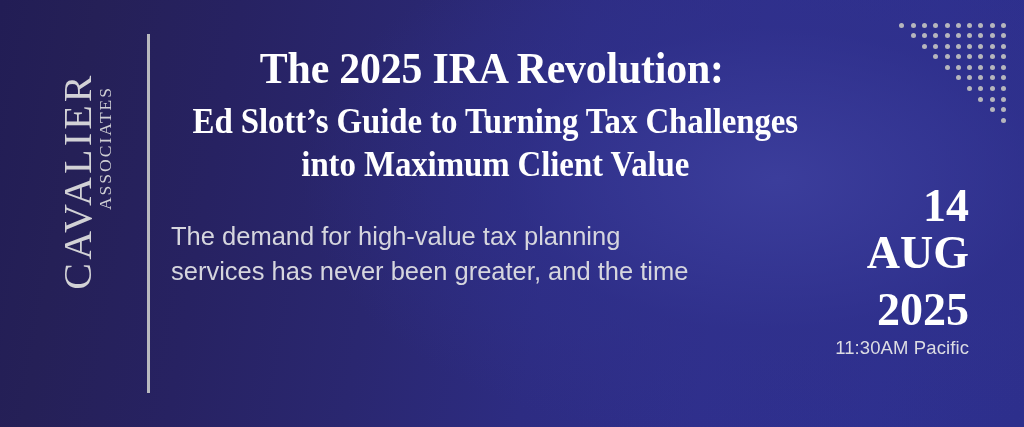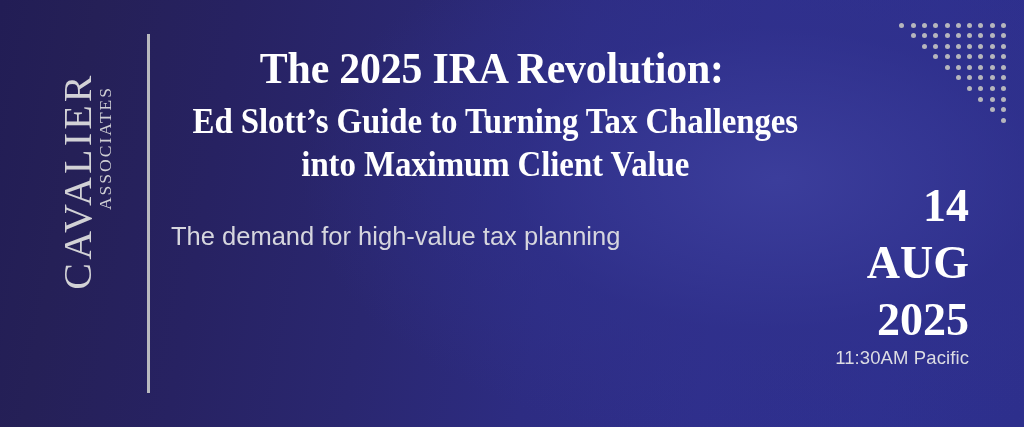--- a/index.html
+++ b/index.html
@@ -169,21 +169,21 @@
   #date-block .date-day,
   #date-block .date-month,
   #date-block .date-year {
     display: block;
     font-family: "Liberation Serif", "DejaVu Serif", serif;
     font-weight: 700;
     line-height: 0.96;
     letter-spacing: 0px;
   }
   #date-block .date-day   { font-size: 46px; }
-  #date-block .date-month { font-size: 46px; margin-top: 13px; }
+  #date-block .date-month { font-size: 46px; margin-top: 3px; }
   #date-block .date-year  { font-size: 46px; margin-top: 13px; }
   #date-block .event-time {
     display: block;
     margin-top: 5px;
     font-size: 18.5px;
     color: #dcdce3;
     font-weight: 400;
     letter-spacing: 0.1px;
   }
 </style>
@@ -282,20 +282,21 @@
   <div id="divider"></div>
 
   <div id="content">
     <h1 id="event-title">
       <span class="title-line-1">The 2025 IRA Revolution:</span>
       <span class="title-line-2">Ed Slott’s Guide to Turning Tax Challenges</span>
       <span class="title-line-3">into Maximum Client Value</span>
     </h1>
     <p id="event-description">
       <span class="desc-line">The demand for high-value tax planning</span>
+      <span class="desc-line">services has never been greater, and the time</span>
     </p>
   </div>
 
   <div id="date-block">
     <span class="date-day">14</span>
     <span class="date-month">AUG</span>
     <span class="date-year">2025</span>
     <span class="event-time">11:30AM Pacific</span>
   </div>
 

